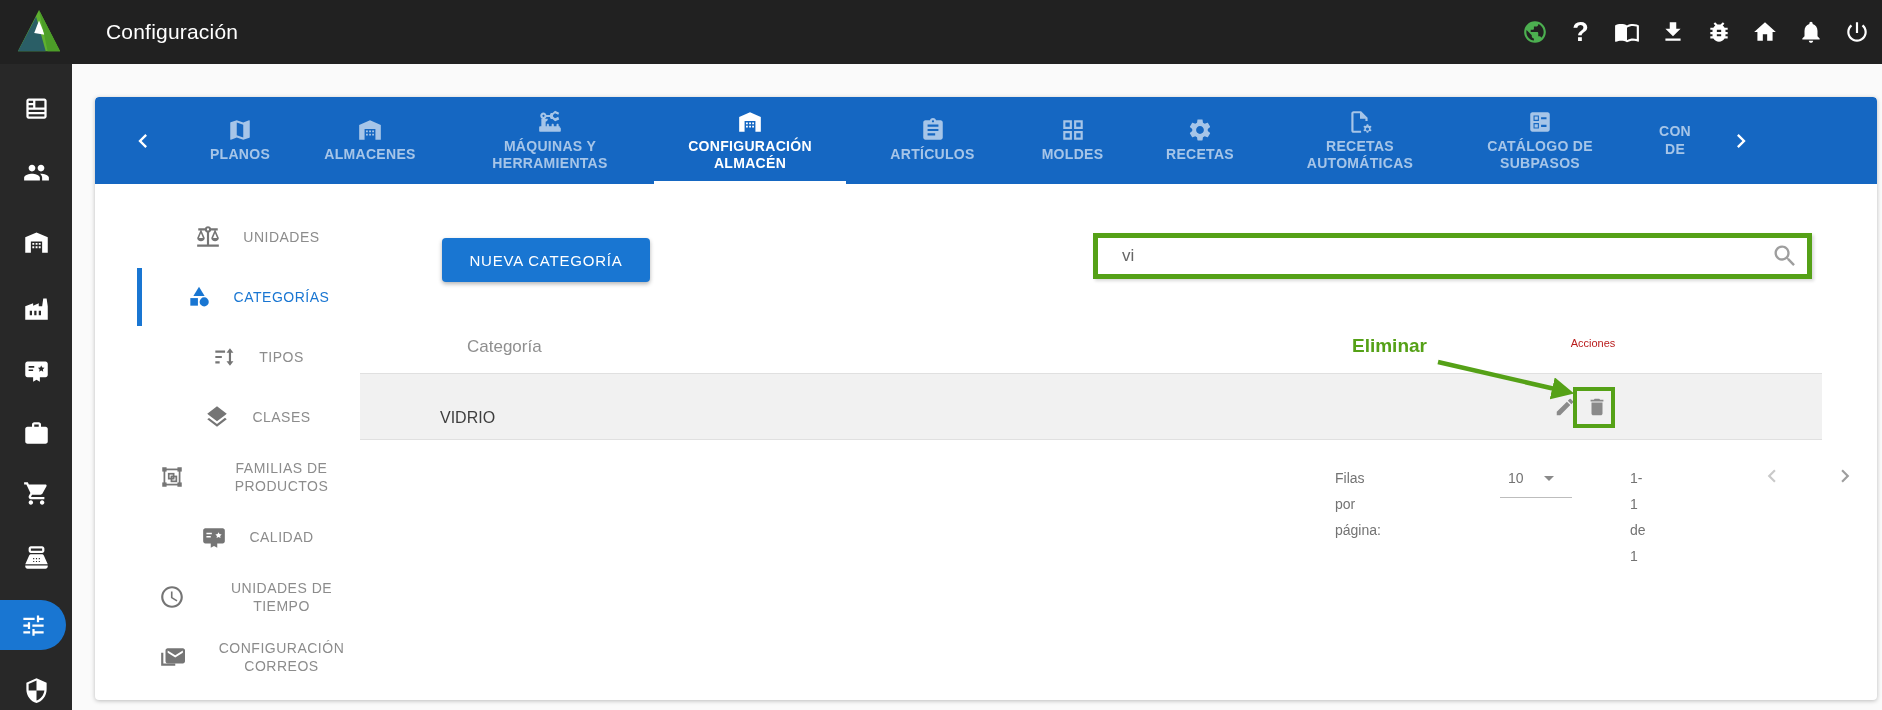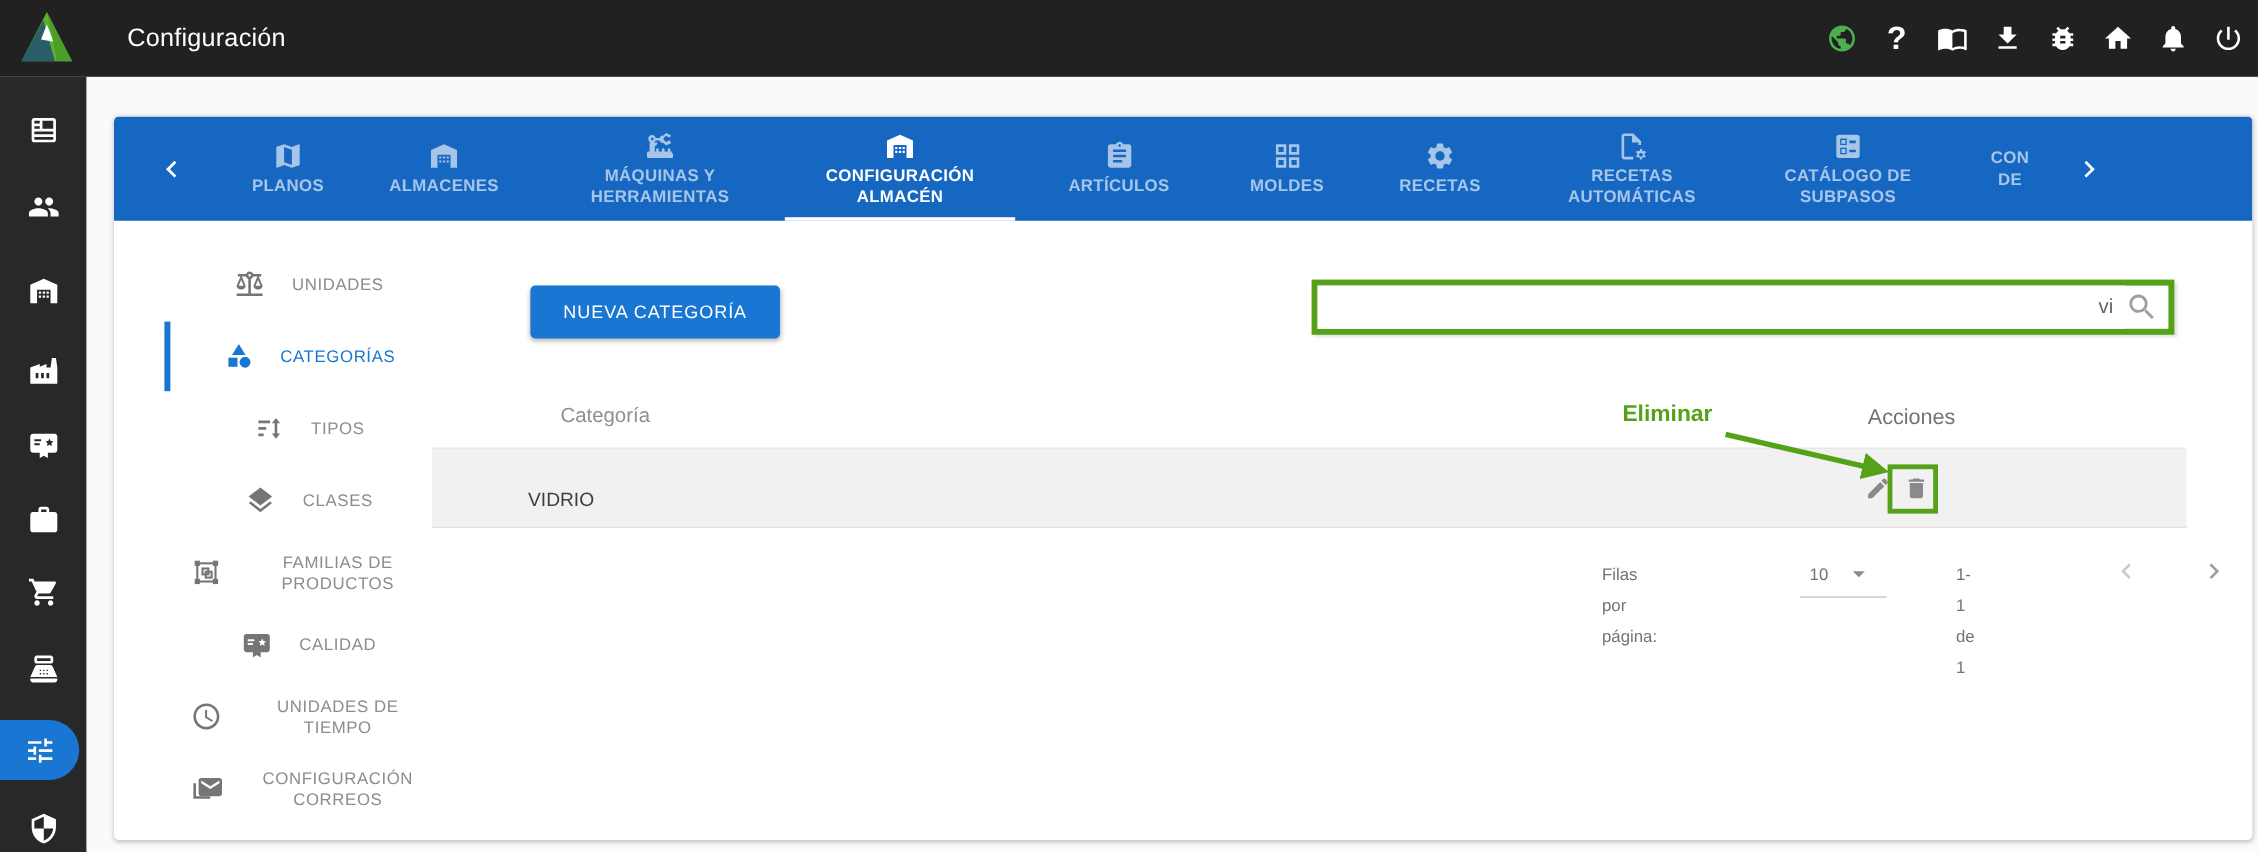--- a/index.html
+++ b/index.html
@@ -50,26 +50,26 @@
   .subnav-item .nicon{color:var(--icon-gray);flex:none;}
   .subnav-item .nicon svg{width:26px;height:26px;}
   .subnav-item .nlabel{text-align:center;line-height:1.3;max-width:150px;}
   .subnav-item.active{color:var(--primary-blue);}
   .subnav-item.active .nicon{color:var(--primary-blue);}
   .subnav-item.active::before{content:"";position:absolute;left:42px;top:1px;bottom:1px;width:5px;background:var(--primary-blue);}
 
   
   .btn-new{position:absolute;left:347px;top:141px;width:208px;height:44px;background:var(--primary-blue);color:#fff;border:none;border-radius:4px;font-size:15px;font-weight:400;letter-spacing:.8px;box-shadow:0 2px 4px rgba(0,0,0,.3);cursor:pointer;}
   .search-wrap{position:absolute;left:998px;top:136px;width:719px;height:46px;border:5px solid var(--green);background:#fff;display:flex;align-items:center;box-shadow:2px 2px 3px rgba(0,0,0,.15);}
-  .search-wrap input{flex:1;height:100%;border:none;outline:none;font-size:17px;color:#666;padding:0 10px;text-align:right;}
+  .search-wrap input{flex:1;height:100%;border:none;outline:none;font-size:17px;color:#666;padding:0 24px;}
   .search-icon{width:28px;height:28px;color:#9e9e9e;margin-right:8px;flex:none;cursor:pointer;}
   .search-icon svg{width:28px;height:28px;}
 
   .thead-cat{position:absolute;left:345px;top:240px;font-size:17px;color:#8f8f8f;margin-left:27px;}
-  .thead-act{position:absolute;left:1443px;top:240px;width:110px;text-align:center;font-size:18px;color:#737373;}
+  .thead-act{position:absolute;left:1443px;top:240px;width:110px;text-align:center;font-size:11px;color:#b91c1c;}
   .thead-line{position:absolute;left:265px;top:276px;width:1462px;height:1px;background:#e0e0e0;}
   .trow{position:absolute;left:265px;top:277px;width:1462px;height:66px;background:var(--row-gray);border-bottom:1px solid #e0e0e0;}
   .trow .cell-cat{position:absolute;left:80px;top:22px;font-size:16px;color:#3e3e3e;margin-top:13px;}
   .row-action{position:absolute;top:21px;width:24px;height:24px;color:#8a8a8a;cursor:pointer;background:none;border:none;padding:0;}
   .row-action svg{width:22px;height:22px;}
   .act-edit{left:1194px;}
   .act-delete{left:1226px;}
   .hl-box{position:absolute;left:1213px;top:13px;width:42px;height:41px;border:4px solid var(--green);}
 
   .ann-label{position:absolute;left:1257px;top:238px;font-size:19px;font-weight:700;color:var(--green);}

